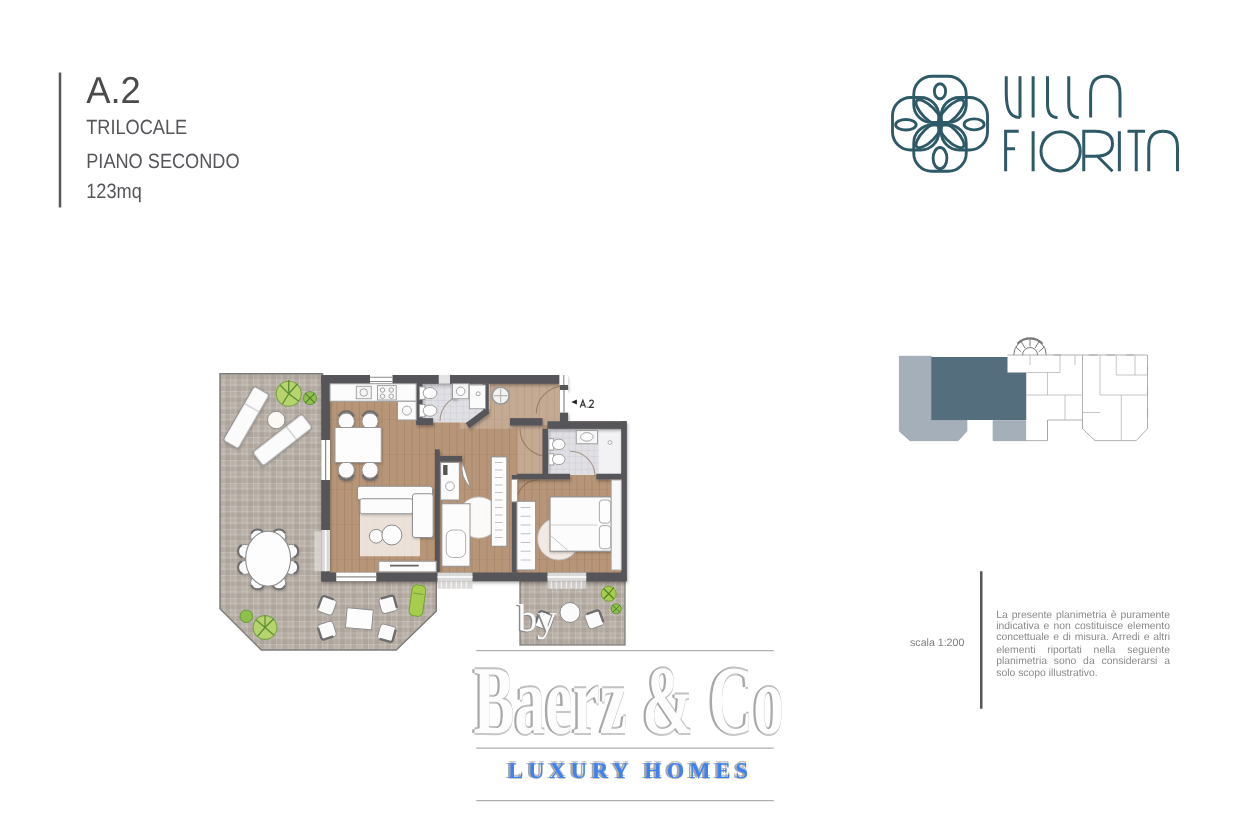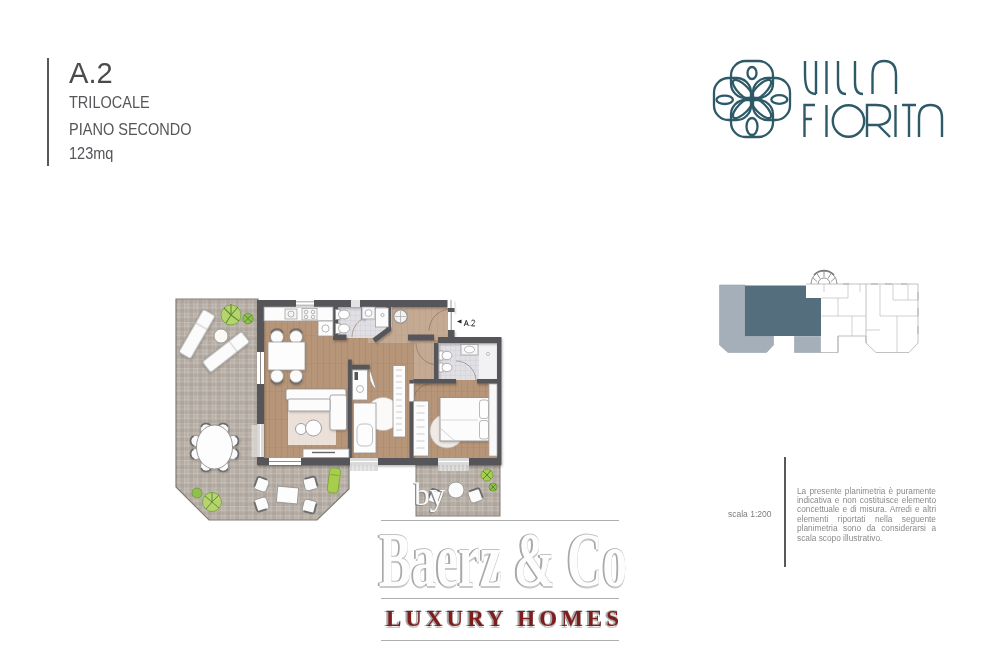--- a/index.html
+++ b/index.html
@@ -436,26 +436,26 @@
 
   <path d="M719.5,285 H745 V336 H773.5 V345 L766.5,352.5 H728 L719.5,345 Z M794.5,336.5 H820.5 V352.5 H794.5 Z" fill="#a5afba" stroke="#97a1ac" stroke-width="0.6"></path>
 
   <path d="M745,285.5 H806 V298 H821 V336 H745 Z" fill="#546e7e"></path>
 </svg>
 
 <div class="abs" style="left:728px;top:509px;width:60px;font-size:8.5px;color:#7d7d7d;">scala 1:200</div>
 
 <div class="abs" style="left:784px;top:457px;width:2px;height:110px;background:#58585a;"></div>
 
-<div class="abs" style="left:797px;top:486.5px;width:139px;font-size:8.3px;line-height:9.4px;color:#8a8a8a;text-align:justify;">La presente planimetria è puramente indicativa e non costituisce elemento concettuale e di misura. Arredi e altri elementi riportati nella seguente planimetria sono da considerarsi a scala scopo illustrativo.</div>
+<div class="abs" style="left:797px;top:486.5px;width:139px;font-size:8.3px;line-height:9.4px;color:#8a8a8a;text-align:justify;">La presente planimetria è puramente indicativa e non costituisce elemento concettuale e di misura. Arredi e altri elementi riportati nella seguente planimetria sono da considerarsi a solo scopo illustrativo.</div>
 
 <div class="abs" style="left:381px;top:519.5px;width:238px;font-weight:bold;">
 
   <div style="height:1.4px;background:#aeaeae;"></div>
 
   <div class="abs" style="left:122px;top:1.2px;transform:translateX(-50%) scaleX(0.63);transform-origin:center top;font-family:'Liberation Serif',serif;font-size:78px;line-height:1;white-space:nowrap;color:#fdfdfd;text-shadow:-3px 0 0 #a8a8a8,0 -1.5px 0 #c2c2c2,0 2px 0 #c8c8c8;">Baerz &amp; Co</div>
 
   <div class="abs" style="left:0;top:78.5px;width:238px;height:1.4px;background:#aeaeae;"></div>
 
-  <div class="abs" style="left:123.5px;top:87.5px;transform:translateX(-50%);font-family:'Liberation Serif',serif;font-size:23px;line-height:1;letter-spacing:4px;white-space:nowrap;color:#7f1d1d;text-shadow:-2px 0 0 #a8a8a8,0 -1px 0 #c2c2c2,0 1.5px 0 #c8c8c8;">LUXURY&nbsp;HOMES</div>
+  <div class="abs" style="left:123.5px;top:87.5px;transform:translateX(-50%);font-family:'Liberation Serif',serif;font-size:18px;line-height:1;letter-spacing:4px;white-space:nowrap;color:#3b82f6;text-shadow:-2px 0 0 #a8a8a8,0 -1px 0 #c2c2c2,0 1.5px 0 #c8c8c8;">LUXURY&nbsp;HOMES</div>
 
   <div class="abs" style="left:0;top:120px;width:238px;height:1.4px;background:#aeaeae;"></div>
 </div>
 
 </body></html>

